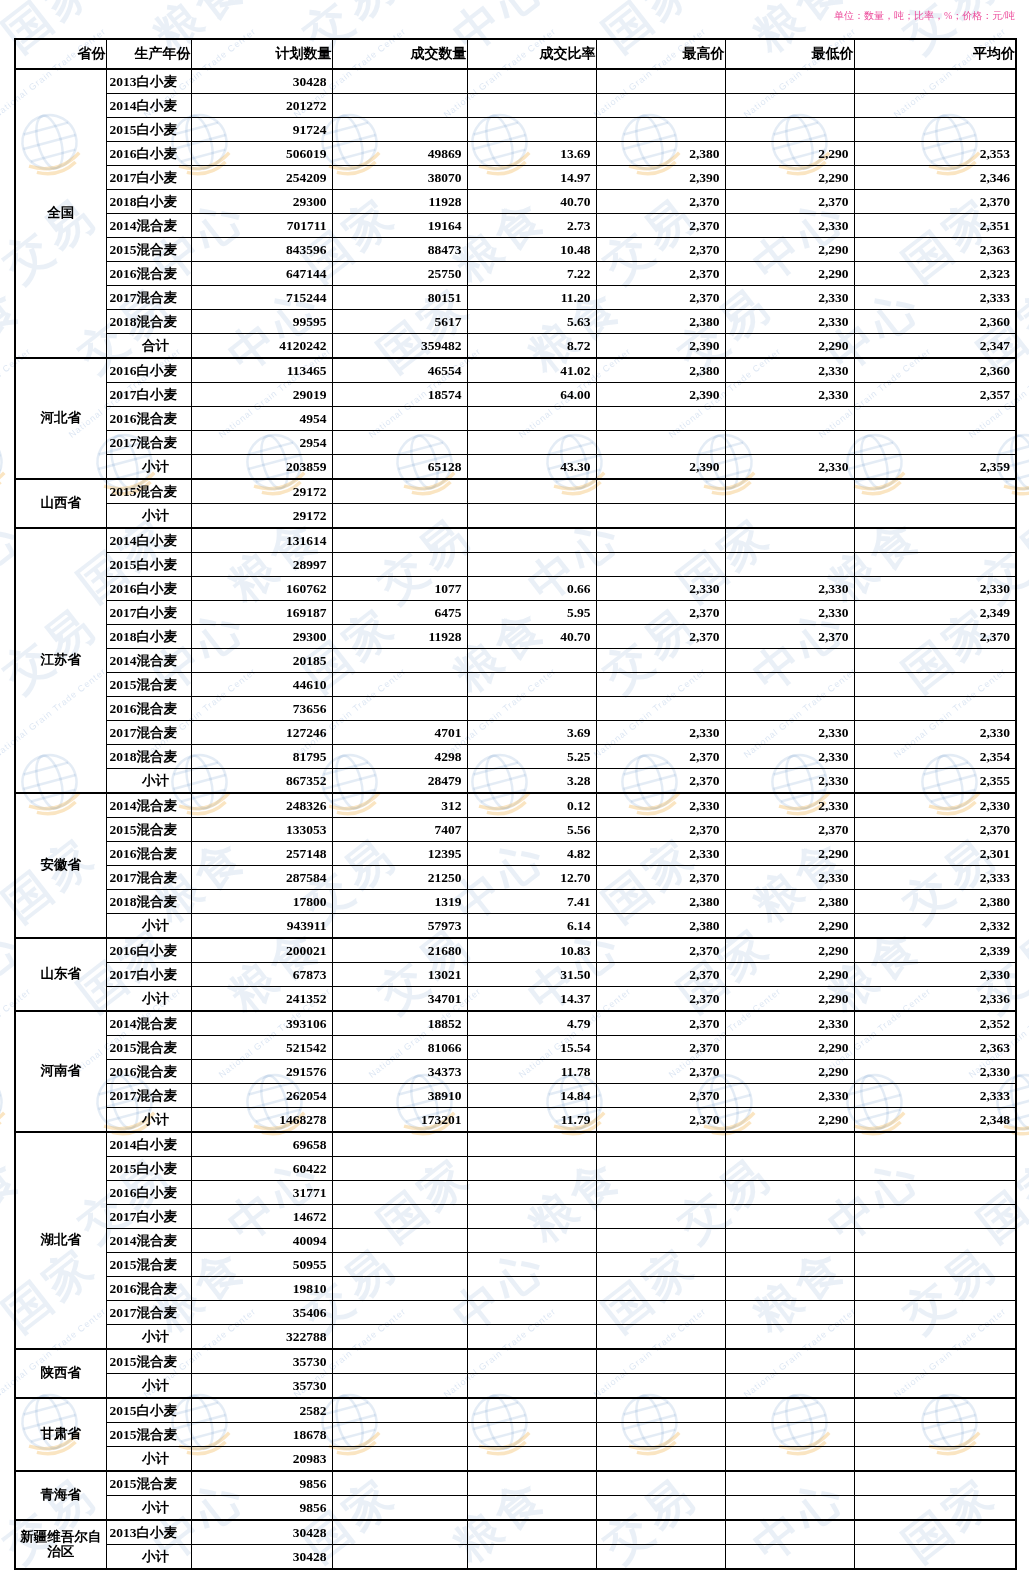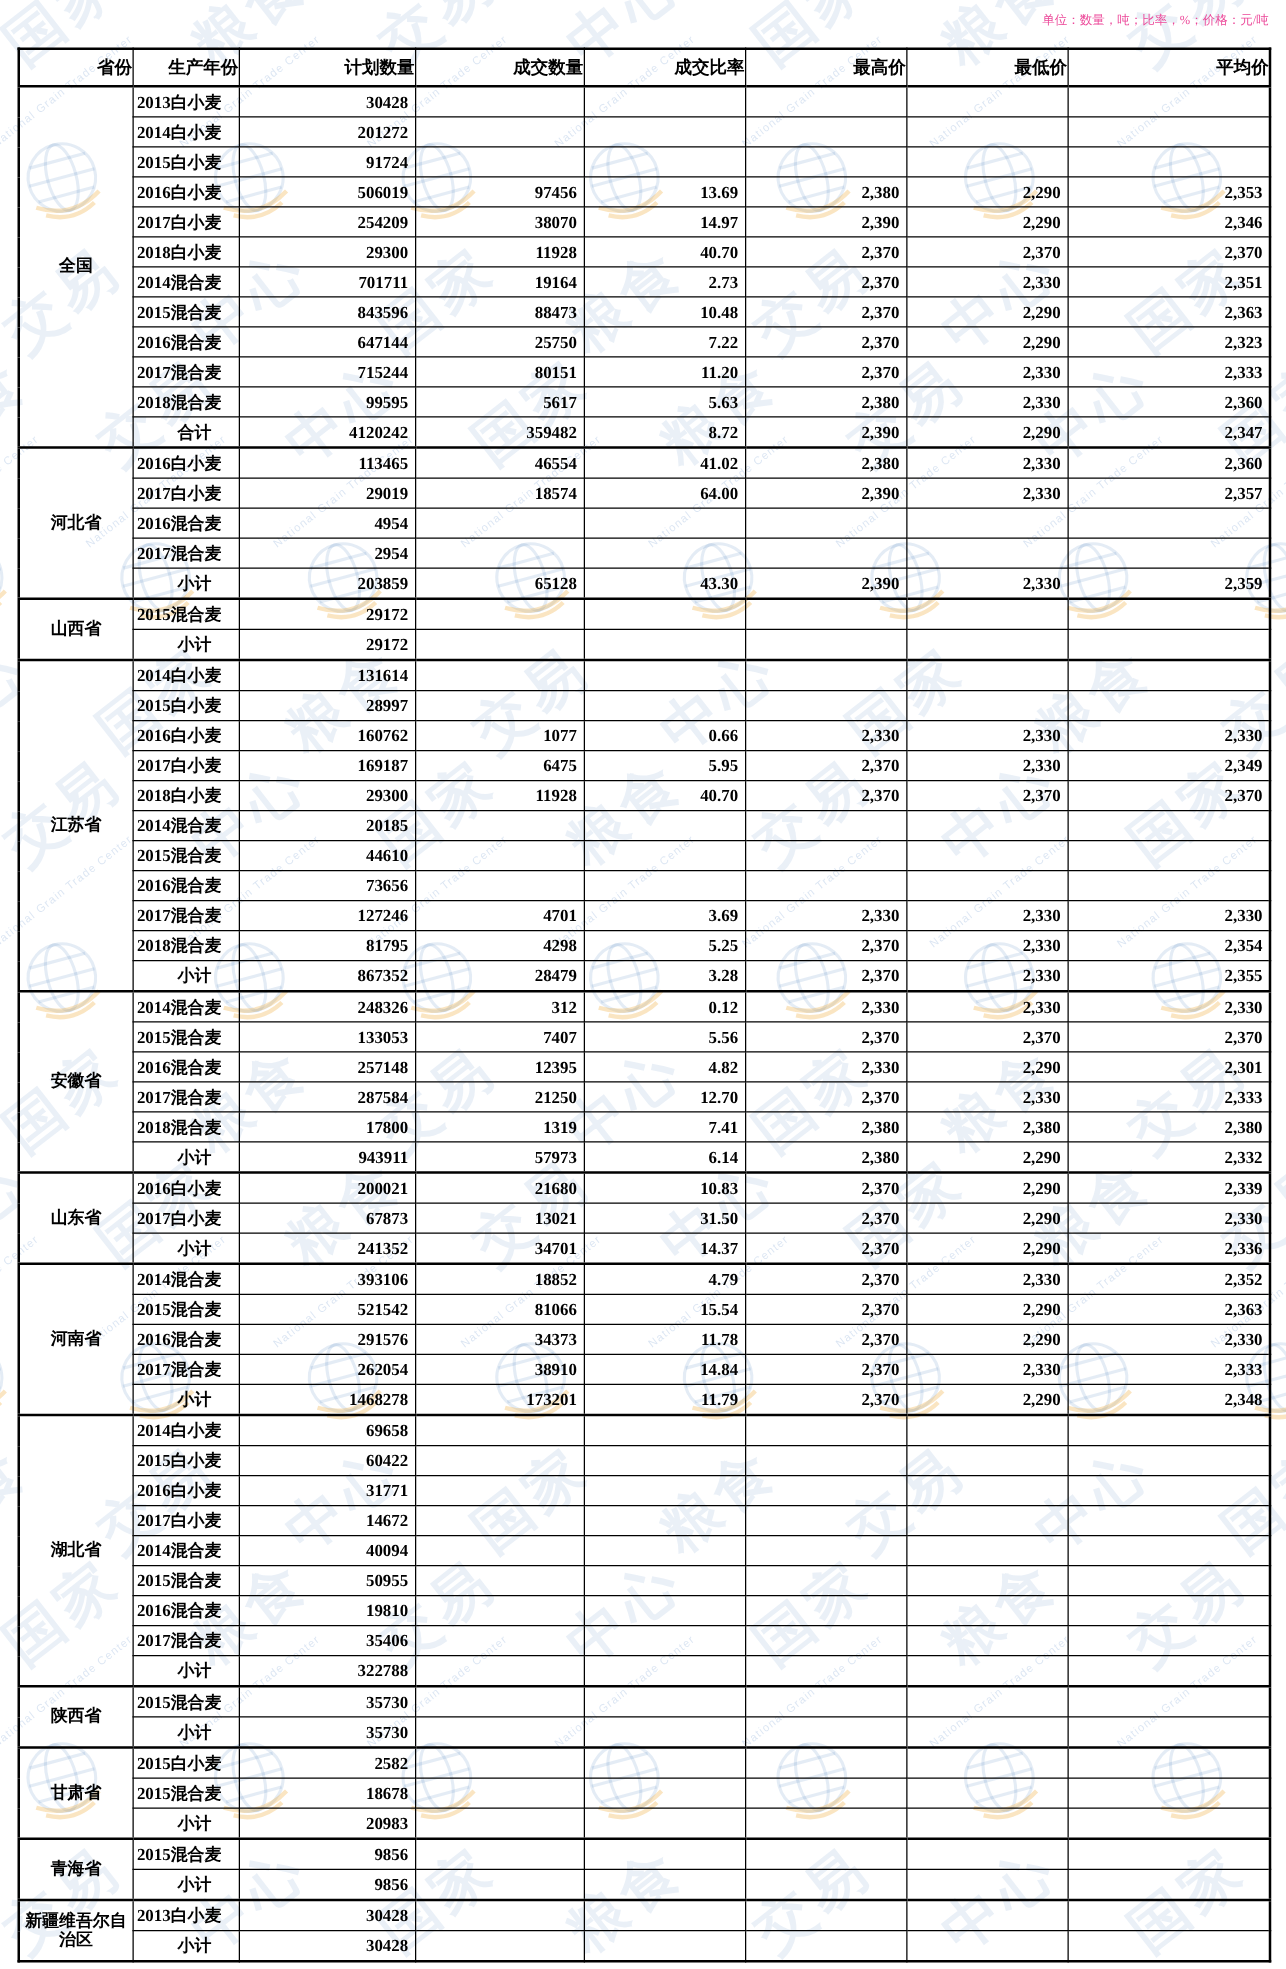--- a/index.html
+++ b/index.html
@@ -779,21 +779,21 @@
         <td class="num">91724</td>
         <td class="num"></td>
         <td class="num"></td>
         <td class="num"></td>
         <td class="num"></td>
         <td class="num"></td>
       </tr>
       <tr>
         <td class="label">2016白小麦</td>
         <td class="num">506019</td>
-        <td class="num">97456</td>
+        <td class="num">49869</td>
         <td class="num">13.69</td>
         <td class="num">2,380</td>
         <td class="num">2,290</td>
         <td class="num">2,353</td>
       </tr>
       <tr>
         <td class="label">2017白小麦</td>
         <td class="num">254209</td>
         <td class="num">38070</td>
         <td class="num">14.97</td>

